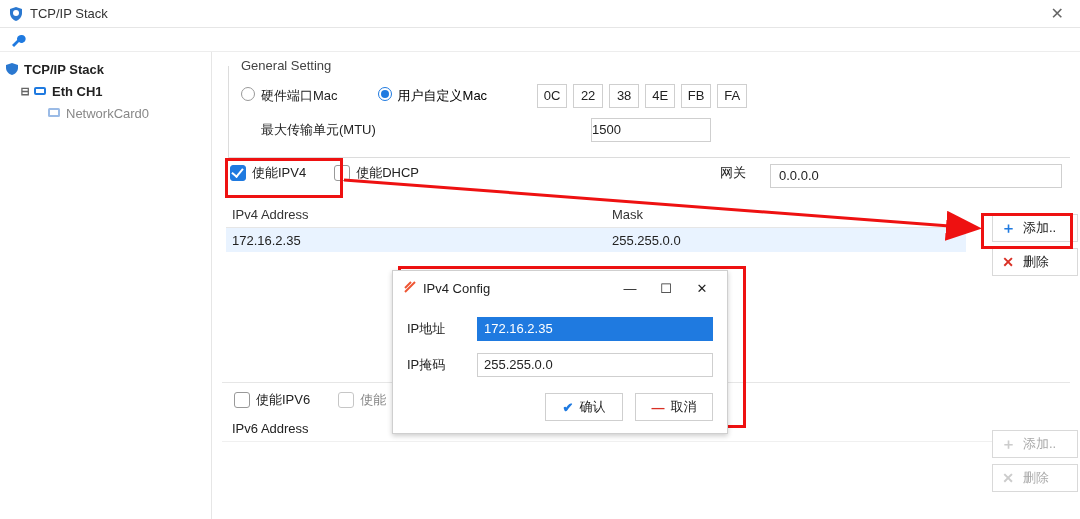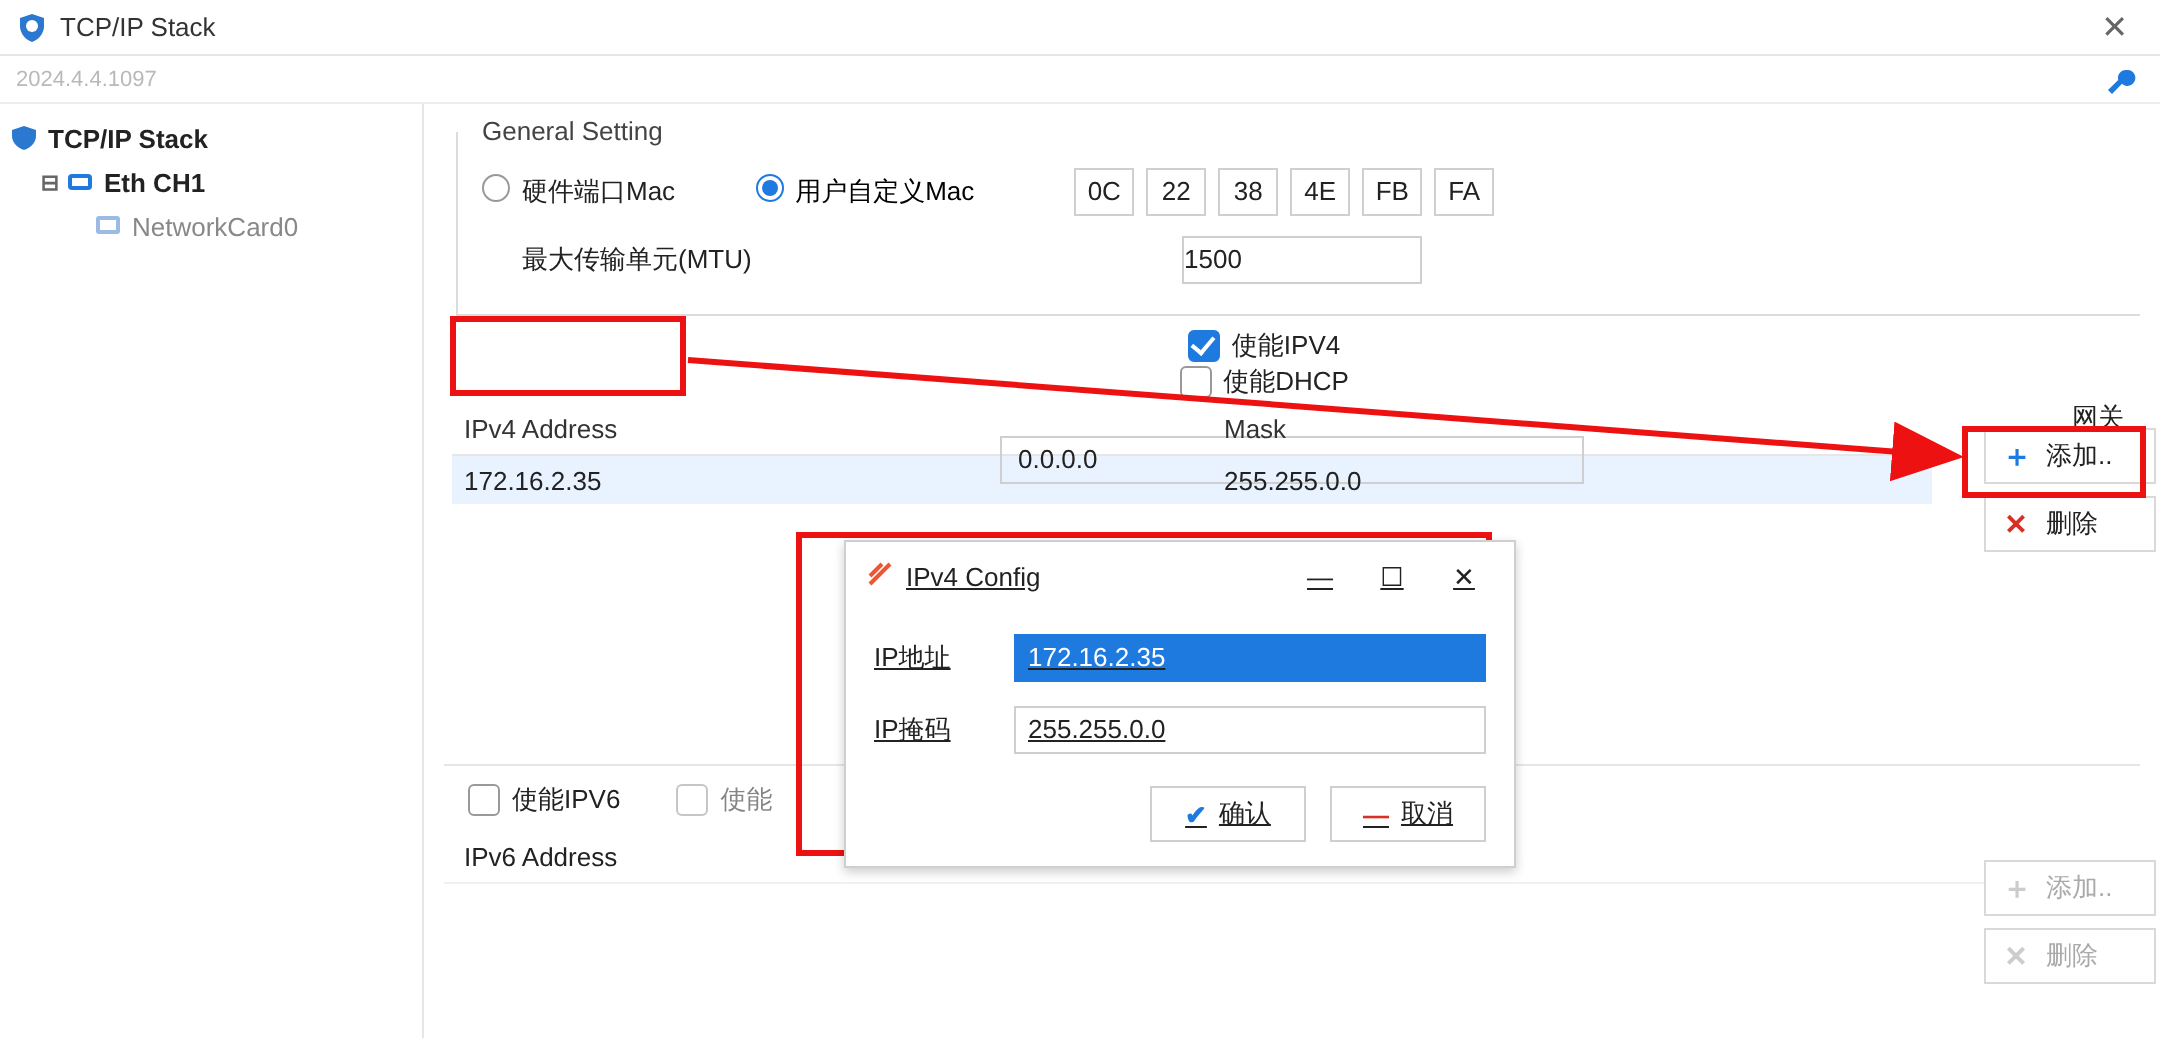--- a/index.html
+++ b/index.html
@@ -42,26 +42,26 @@
   .radio .dot { width: 14px; height: 14px; border-radius: 50%; border: 1.5px solid #999; margin-right: 6px; position: relative; }
   .radio.selected .dot { border-color: #1f7ae0; }
   .radio.selected .dot::after { content: ""; position: absolute; inset: 2px; border-radius: 50%; background: #1f7ae0; }
   .radio.selected .lbl { color: #000000; }
   .mac-boxes { display: flex; gap: 6px; margin-left: 10px; }
   .mac-box { width: 30px; height: 24px; border: 1px solid #cfcfcf; text-align: center; line-height: 22px; font-size: 13px; background: #fff; }
   .mtu-label { min-width: 160px; margin-left: 20px; }
   .mtu-input { width: 120px; height: 24px; border: 1px solid #cfcfcf; text-align: left; line-height: 22px; margin-left: 170px; }
 
   
-  .ip-bar { display: flex; align-items: center; height: 34px; padding: 0 8px 0 8px; flex-direction: column; }
+  .ip-bar { display: flex; align-items: flex-start; height: 34px; padding: 0 8px 0 8px; }
   .chk { display: inline-flex; align-items: center; margin-right: 28px; }
   .chk .box { width: 16px; height: 16px; border: 1.5px solid #999; border-radius: 3px; margin-right: 6px; position: relative; background: #fff; }
   .chk.checked .box { background: #1f7ae0; border-color: #1f7ae0; }
   .chk.checked .box::after { content: ""; position: absolute; left: 3px; top: 0px; width: 5px; height: 9px; border: solid #fff; border-width: 0 2px 2px 0; transform: rotate(40deg); }
-  .gw-label { margin-left: auto; }
+  .gw-label { margin-left: auto; margin-right: 24px; }
   .gw-input { width: 292px; height: 24px; border: 1px solid #cfcfcf; padding: 0 8px; line-height: 22px; }
 
   
   .tbl { margin: 4px 0 0 4px; }
   .tbl-head { display: flex; height: 26px; align-items: center; border-bottom: 1px solid #e6e6e6; color: #333; padding-left: 6px; }
   .col-a { width: 380px; }
   .col-b { flex: 1; }
   .tbl-row { display: flex; height: 24px; align-items: center; background: #e9f3ff; padding-left: 6px; }
 
   
@@ -110,21 +110,20 @@
     <svg width="16" height="16" viewBox="0 0 16 16">
         <path fill="#2a78d0" d="M8 1l6 2v4c0 4-3 7-6 8-3-1-6-4-6-8V3z"></path>
         <circle cx="8" cy="7" r="3" fill="#fff"></circle>
       </svg>
   </span>
   <span class="title">TCP/IP Stack</span>
   <span class="close-x">✕</span>
 </div>
 
 <div class="toolbar">
-  <span class="build-info">2024.4.4.1097</span>
   <span class="wrench">
     <svg width="18" height="14" viewBox="0 0 18 14">
         <path fill="#1f7ae0" d="M11 2a4 4 0 00-3.9 5L2 12l2 2 5-5.1A4 4 0 1011 2z"></path>
       </svg>
   </span>
 </div>
 
 <div class="body-area">
 
   <div class="sidebar">
@@ -259,21 +258,21 @@
   <svg style="position:absolute; left:0; top:0;" width="1080" height="519">
     <defs>
         <marker id="ah" markerWidth="12" markerHeight="10" refX="10" refY="5" orient="auto">
           <path d="M0,0 L12,5 L0,10 z" fill="#e11"></path>
         </marker>
       </defs>
     <line x1="344" y1="180" x2="976" y2="228" stroke="#e11" stroke-width="3" marker-end="url(#ah)"></line>
   </svg>
 </div>
 
-<div class="modal" style="left:422px; top:270px;text-decoration:underline;">
+<div class="modal" style="left:392px; top:270px;">
   <div class="m-title">
     <span>
       <svg width="14" height="14" viewBox="0 0 14 14">
           <path d="M2 12L12 2" stroke="#e53" stroke-width="2"></path>
           <path d="M2 8L8 2" stroke="#e53" stroke-width="2"></path>
         </svg>
     </span>
     <span>IPv4 Config</span>
     <span class="spacer"></span>
     <span class="win-btn">—</span>

